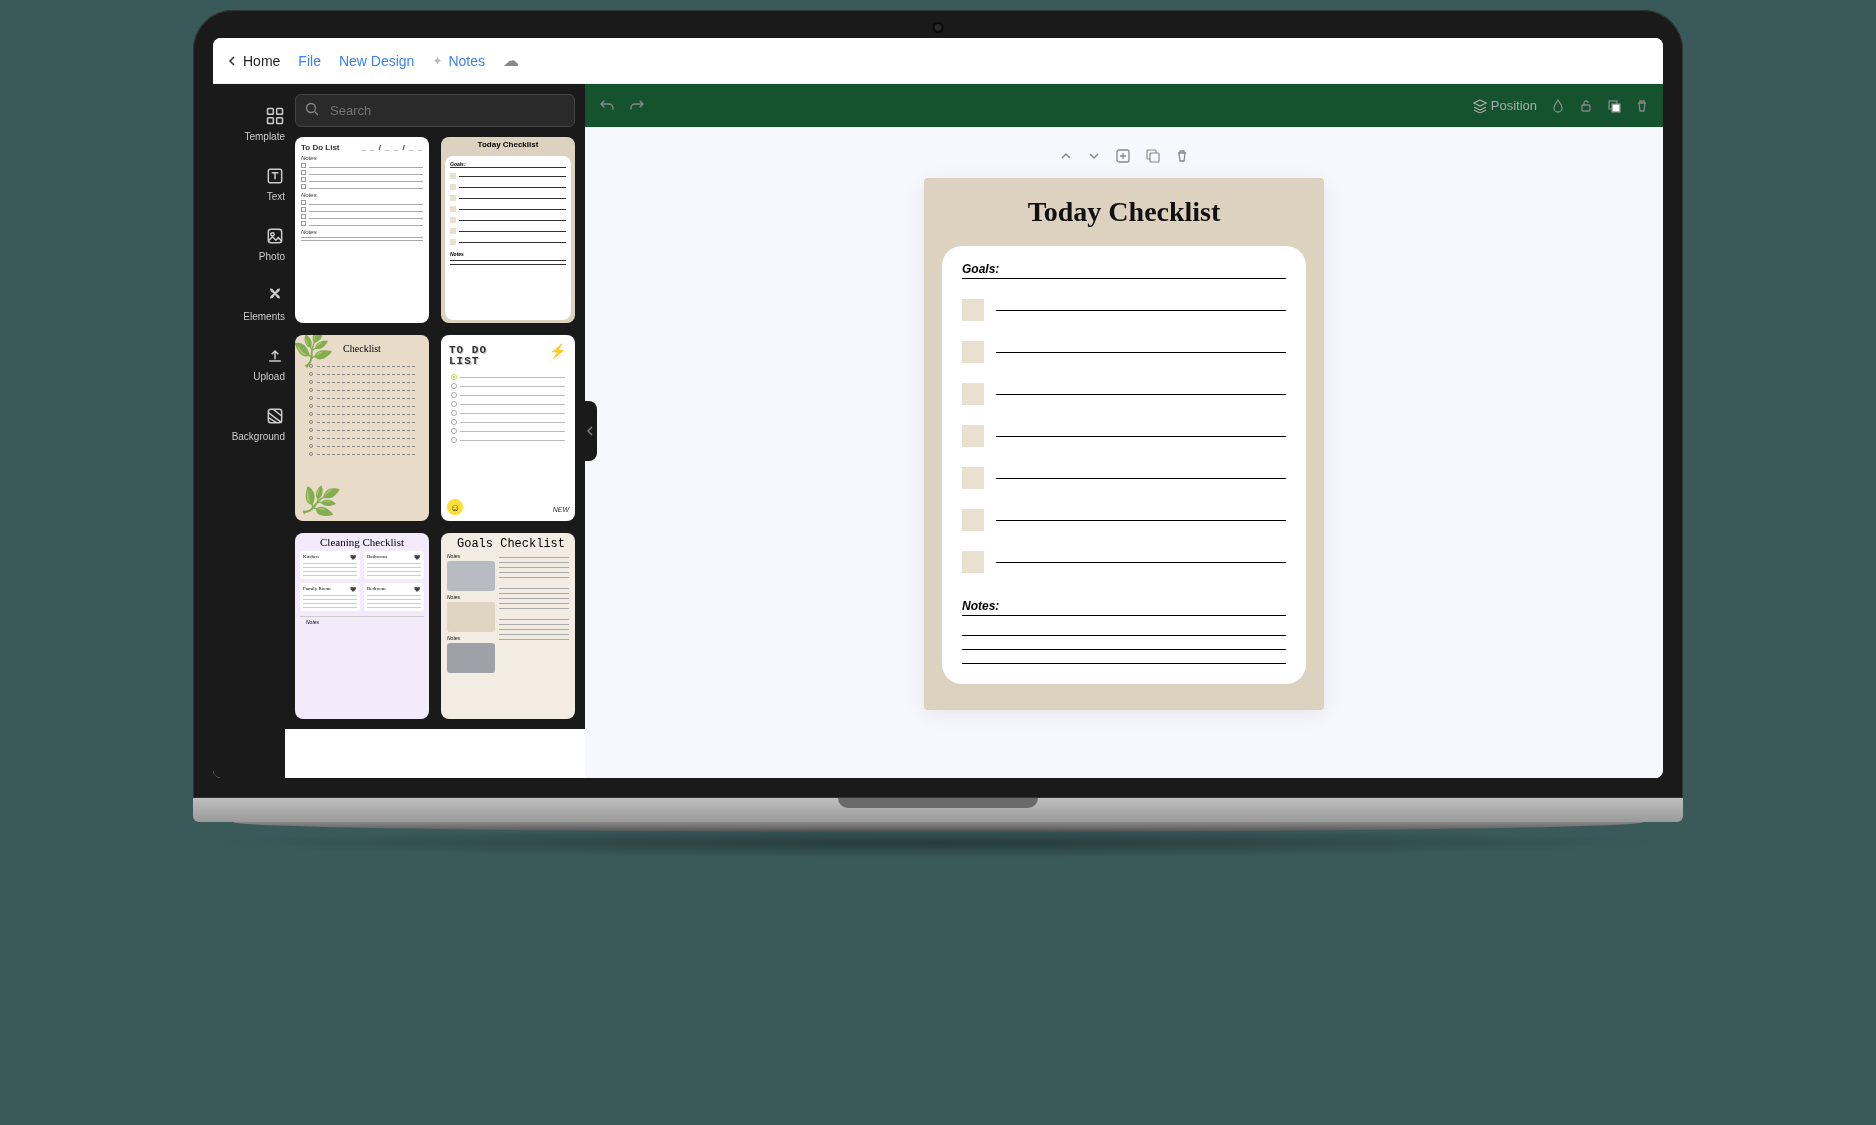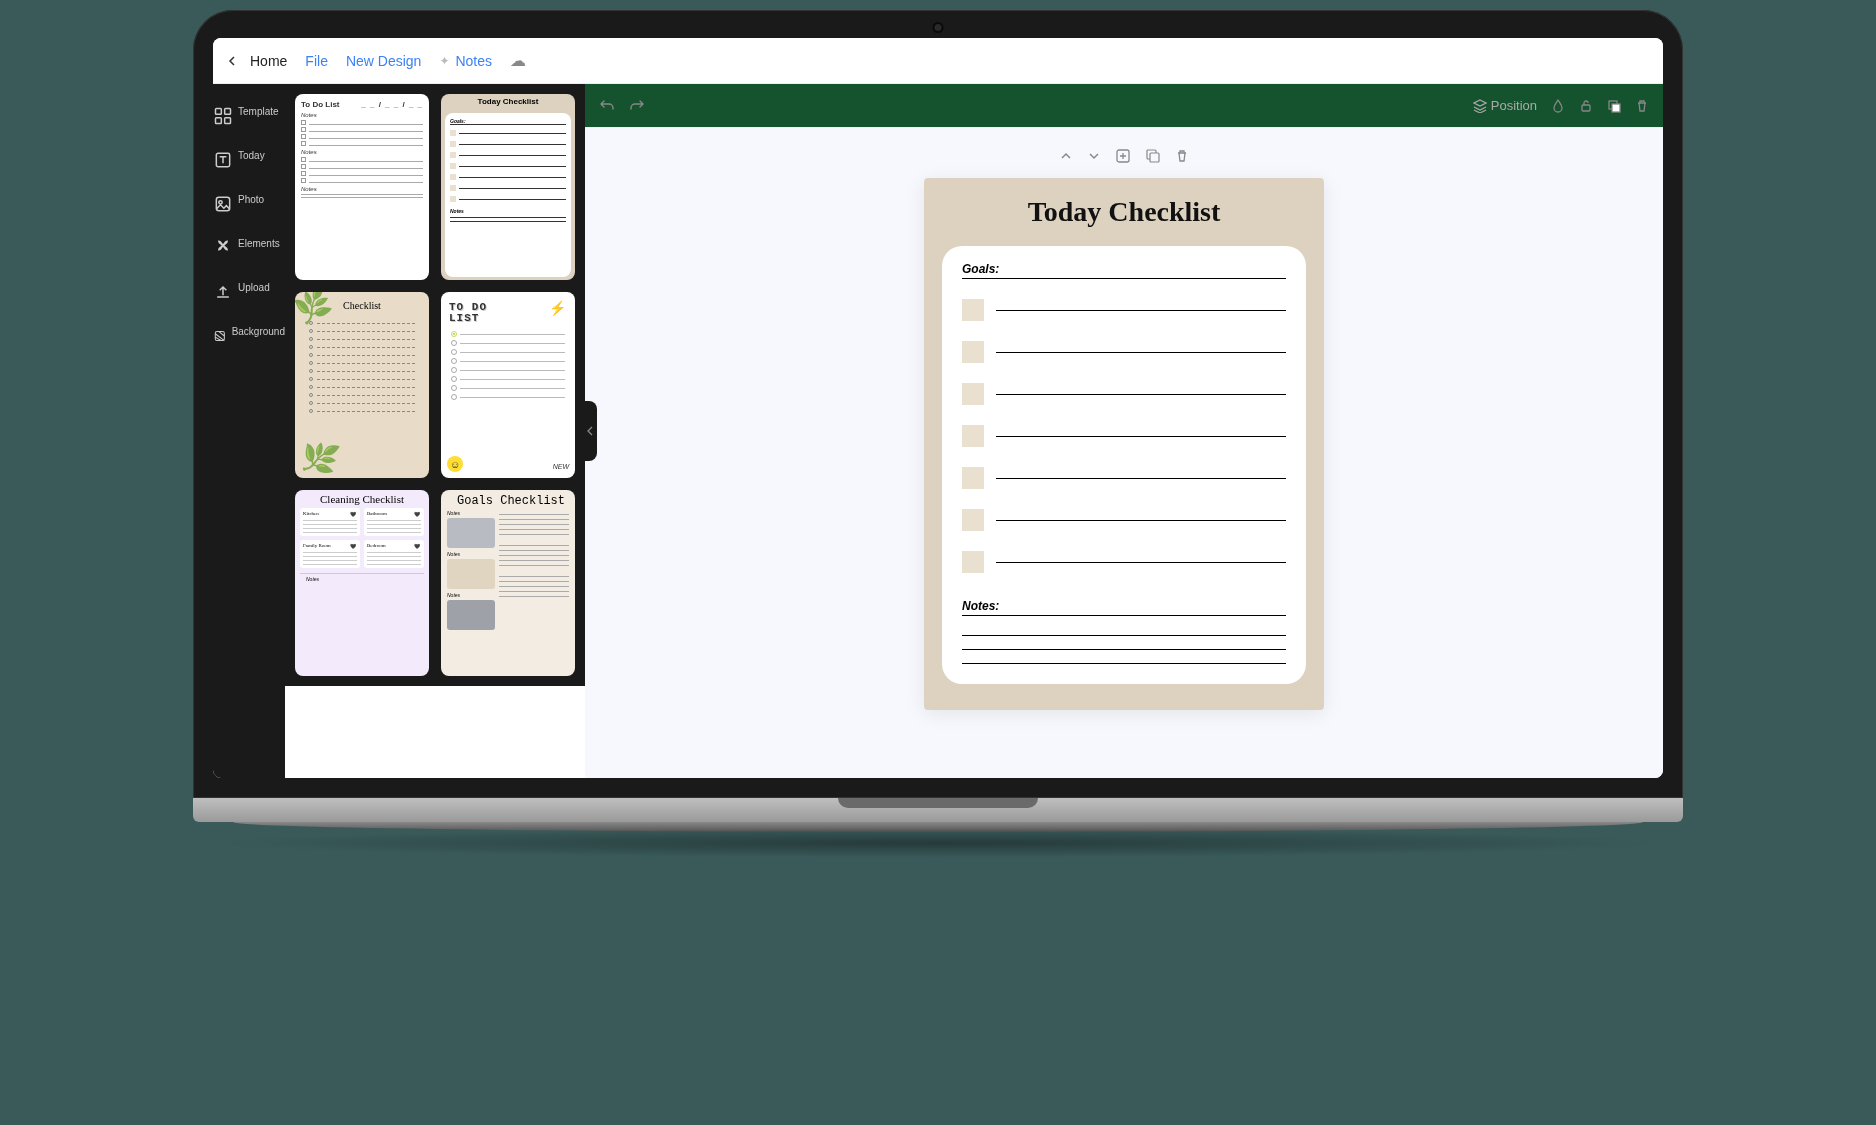--- a/index.html
+++ b/index.html
@@ -5,34 +5,34 @@
 * { box-sizing: border-box; margin: 0; padding: 0; }
 body { font-family: -apple-system, BlinkMacSystemFont, "Segoe UI", Arial, sans-serif; background:#3a5a5a; width:1876px; height:1125px; display:flex; align-items:flex-start; justify-content:center; }
 
 .laptop { position:relative; width:1490px; margin-top:10px; }
 .screen-bezel { background:#1a1a1a; border-radius:40px 40px 0 0; padding:28px 20px 20px 20px; box-shadow: inset 0 0 0 1px #333; }
 .camera { position:absolute; top:14px; left:50%; transform:translateX(-50%); width:7px; height:7px; background:#2a2a2a; border-radius:50%; box-shadow:0 0 0 2px #0a0a0a; }
 .screen { background:#fff; width:100%; height:740px; border-radius:8px; overflow:hidden; display:flex; flex-direction:column; }
 
 .topbar { display:flex; align-items:center; height:46px; border-bottom:1px solid #eee; padding:0 14px; background:#fff; }
 .topbar-left { display:flex; align-items:center; gap:18px; }
-.back-home { display:flex; align-items:flex-start; gap:13px; cursor:pointer; color:#222; font-size:14px; }
+.back-home { display:flex; align-items:flex-start; gap:6px; cursor:pointer; color:#222; font-size:14px; }
 .menu-item { font-size:14px; color:#3b82f6; cursor:pointer; }
 .resize-wrap { display:flex; align-items:center; gap:6px; }
 .star { color:#bbb; font-size:12px; }
 .cloud-icon { font-size:16px; color:#888; filter:grayscale(0.5); }
 .topbar-right { margin-left:auto; display:flex; align-items:center; gap:14px; }
 .doc-title { font-size:14px; color:#333; }
 .download-btn { background:#f6c647; color:#222; border-radius:6px; padding:8px 16px; font-size:14px; display:flex; align-items:center; gap:8px; cursor:pointer; border:none; }
 .avatar { width:30px; height:30px; border-radius:50%; background:linear-gradient(135deg,#f6c647 0 50%, #e6d4f5 50% 100%); display:flex; align-items:center; justify-content:center; font-size:9px; font-weight:600; color:#333; }
 
 .main { flex:1; display:flex; min-height:0; }
 
 .sidebar-nav { width:72px; background:#1a1a1a; display:flex; flex-direction:column; align-items:center; padding-top:10px; }
-.nav-item { color:#ccc; display:flex; flex-direction:row; align-items:flex-start; gap:5px; padding:12px 0; cursor:pointer; font-size:10px; width:100%; }
+.nav-item { color:#ccc; display:flex; flex-direction:column; align-items:flex-end; gap:5px; padding:12px 0; cursor:pointer; font-size:10px; width:100%; }
 .nav-item svg { width:20px; height:20px; }
 
 .templates-panel { width:300px; background:#1a1a1a; display:flex; flex-direction:column; padding:10px; gap:10px; overflow:hidden; }
 .search-wrap { position:relative; }
 .search-input { width:100%; background:#2a2a2a; border:1px solid #444; border-radius:6px; color:#aaa; padding:8px 12px 8px 34px; font-size:13px; }
 .search-icon { position:absolute; left:10px; top:50%; transform:translateY(-50%); color:#888; }
 .templates-grid { display:grid; grid-template-columns:1fr 1fr; gap:12px; overflow-y:auto; }
 .template-card { background:#fff; border-radius:8px; aspect-ratio:0.72; overflow:hidden; cursor:pointer; position:relative; }
 .template-inner { padding:6px; font-size:7px; color:#333; height:100%; }
 
@@ -151,21 +151,21 @@
                 <rect x="3" y="14" width="7" height="7" rx="1"></rect>
                 <rect x="14" y="14" width="7" height="7" rx="1"></rect>
               </svg>
             <span>Template</span>
           </div>
           <div class="nav-item">
             <svg viewBox="0 0 24 24" fill="none" stroke="#ccc" stroke-width="1.8">
                 <rect x="4" y="4" width="16" height="16" rx="2"></rect>
                 <path d="M8 8h8M12 8v8"></path>
               </svg>
-            <span>Today</span>
+            <span>Text</span>
           </div>
           <div class="nav-item">
             <svg viewBox="0 0 24 24" fill="none" stroke="#ccc" stroke-width="1.8">
                 <rect x="4" y="4" width="16" height="16" rx="3"></rect>
                 <circle cx="9" cy="10" r="2"></circle>
                 <path d="M4 18l5-5 4 4 3-3 4 4"></path>
               </svg>
             <span>Photo</span>
           </div>
           <div class="nav-item">
@@ -184,20 +184,29 @@
             <svg viewBox="0 0 24 24" fill="none" stroke="#ccc" stroke-width="1.8">
                 <rect x="4" y="4" width="16" height="16" rx="3"></rect>
                 <path d="M4 8l16 12M4 14l10 6M10 4l10 8"></path>
               </svg>
             <span>Background</span>
           </div>
         </div>
 
         <div class="panel-wrap">
           <div class="templates-panel">
+            <div class="search-wrap">
+              <span class="search-icon">
+                <svg width="14" height="14" viewBox="0 0 14 14">
+                    <circle cx="6" cy="6" r="4.5" stroke="#888" fill="none" stroke-width="1.3"></circle>
+                    <path d="M10 10l3 3" stroke="#888" stroke-width="1.3"></path>
+                  </svg>
+              </span>
+              <input class="search-input" placeholder="Search" style="">
+            </div>
             <div class="templates-grid">
               <div class="template-card t1">
                 <div class="template-inner">
                   <div class="hdr">
                       <span>To Do List</span>
                       <span style="letter-spacing:1px;">_ _ / _ _ / _ _</span>
                     </div>
                   <div class="sec">Notes</div>
                   <div class="row">
                       <div class="ck"></div>

